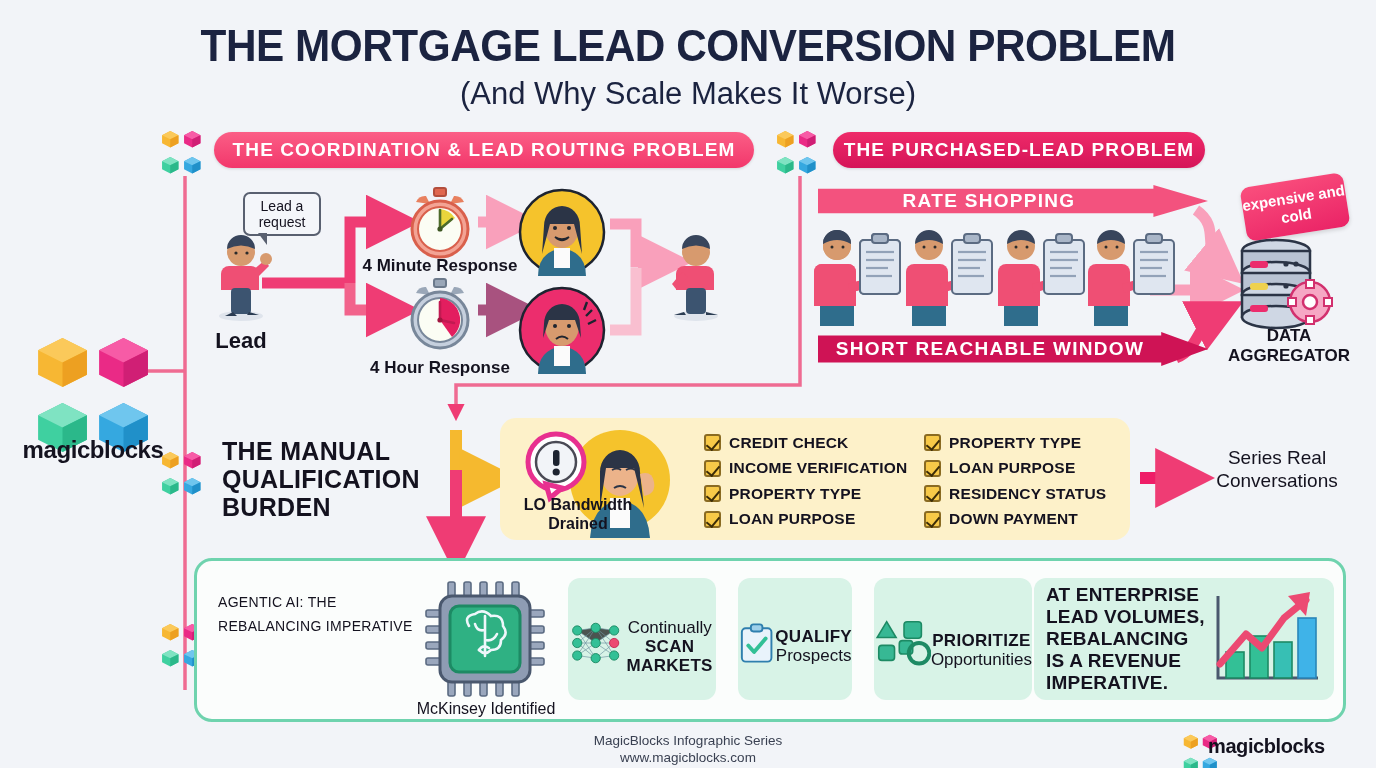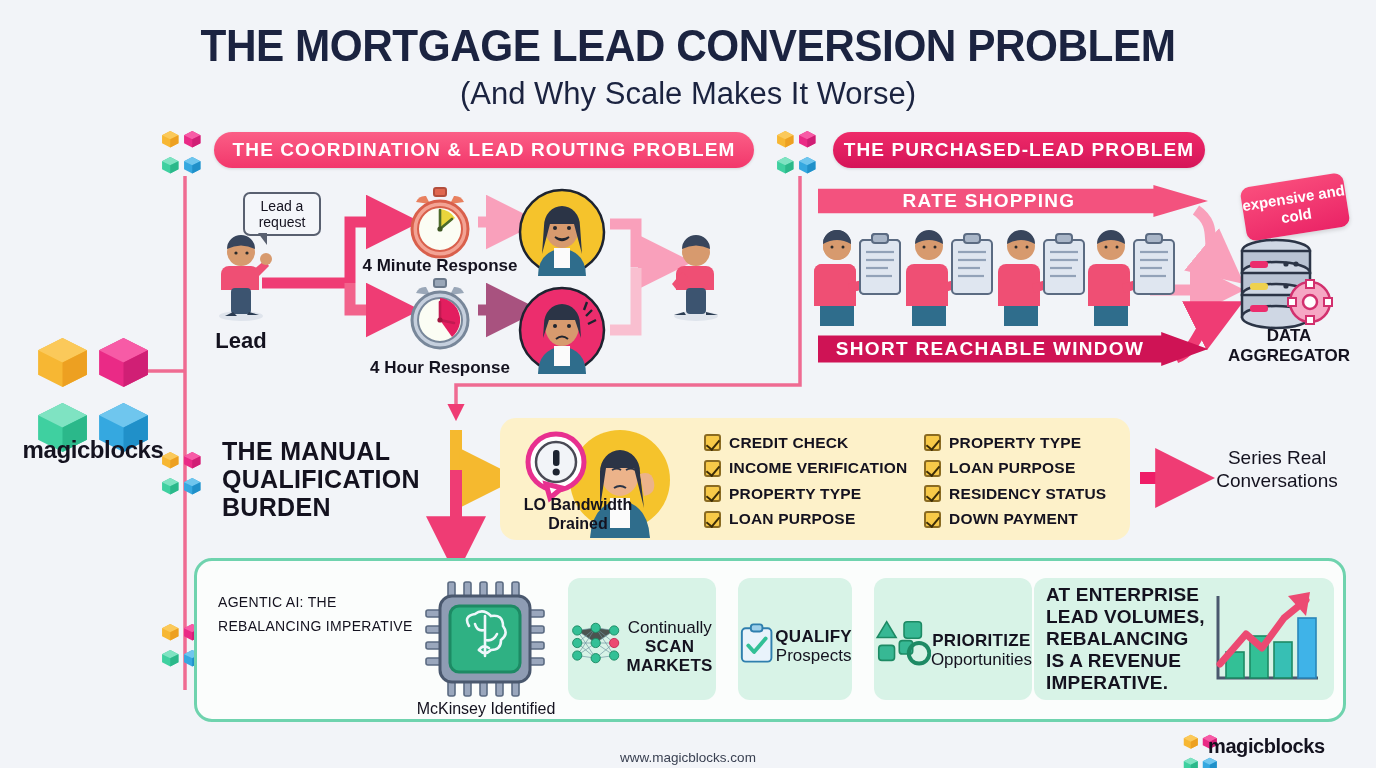--- a/index.html
+++ b/index.html
@@ -633,20 +633,21 @@
       <path d="M8 6 V88 H108" stroke="#4a586e" stroke-width="3" fill="none"></path>
       <rect x="16" y="62" width="18" height="26" fill="#33c096" stroke="#1d8a64" stroke-width="1.6"></rect>
       <rect x="40" y="46" width="18" height="42" fill="#33c096" stroke="#1d8a64" stroke-width="1.6"></rect>
       <rect x="64" y="52" width="18" height="36" fill="#37bfb4" stroke="#1d8a64" stroke-width="1.6"></rect>
       <rect x="88" y="28" width="18" height="60" fill="#3fb3e8" stroke="#2a86b8" stroke-width="1.6"></rect>
       <path d="M10 74 L36 44 L52 58 L74 28 L96 10" stroke="#ec4a72" stroke-width="7" fill="none" stroke-linecap="round" stroke-linejoin="round"></path>
       <path d="M78 6 L100 2 L96 26 Z" fill="#ec4a72"></path>
     </svg>
   </div>
 
+  <div class="footer" id="footer-line1">MagicBlocks Infographic Series</div>
   <div class="footer" id="footer-line2">www.magicblocks.com</div>
 
   <div class="cubes" id="footer-cubes">
     <div><svg viewBox="0 0 60 60">
           <path d="M30 6 L54 18 L54 42 L30 54 L6 42 L6 18 Z" fill="#f7b733"></path>
           <path d="M30 6 L54 18 L30 30 L6 18 Z" fill="#fbc95a"></path>
           <path d="M30 30 L54 18 L54 42 L30 54 Z" fill="#eda021"></path>
         </svg></div>
     <div><svg viewBox="0 0 60 60">
           <path d="M30 6 L54 18 L54 42 L30 54 L6 42 L6 18 Z" fill="#ea2a86"></path>

